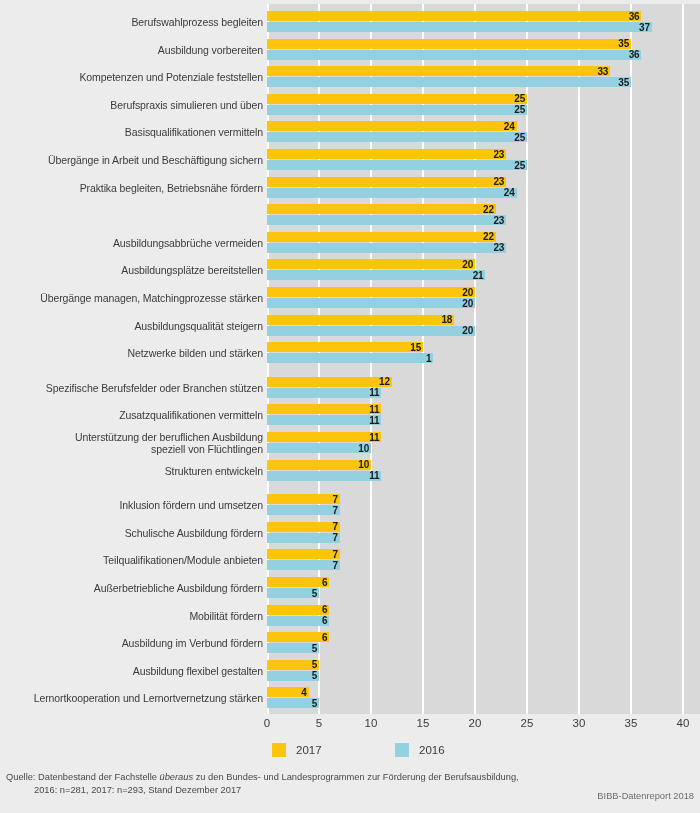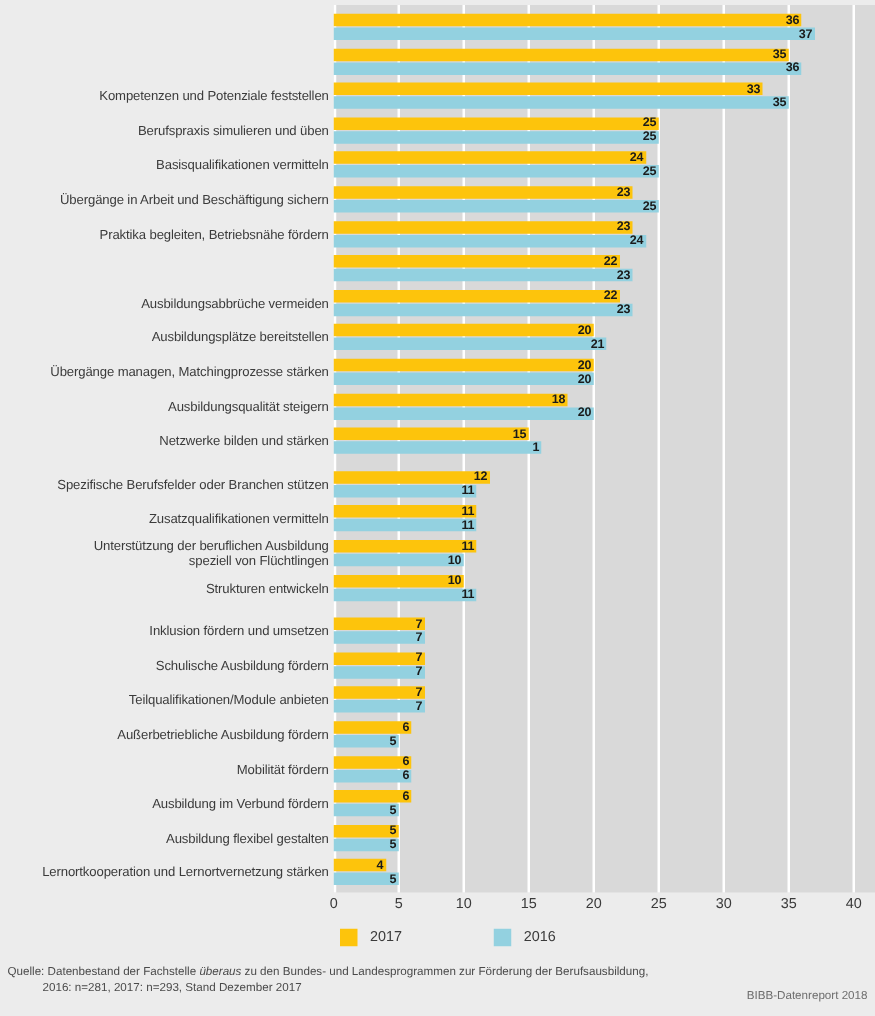--- a/index.html
+++ b/index.html
@@ -164,20 +164,22 @@
     white-space: nowrap;
   }
 </style>
 </head>
 <body>
 
 <div id="chart-figure">
 
   <div id="chart-area">
     <div id="category-labels">
+        <div class="cat-label" style="top: 17px;">Berufswahlprozess begleiten</div>
+        <div class="cat-label" style="top: 44.6px;">Ausbildung vorbereiten</div>
         <div class="cat-label" style="top: 72.2px;">Kompetenzen und Potenziale feststellen</div>
         <div class="cat-label" style="top: 99.8px;">Berufspraxis simulieren und üben</div>
         <div class="cat-label" style="top: 127.4px;">Basisqualifikationen vermitteln</div>
         <div class="cat-label" style="top: 155px;">Übergänge in Arbeit und Beschäftigung sichern</div>
         <div class="cat-label" style="top: 182.6px;">Praktika begleiten, Betriebsnähe fördern</div>
         <div class="cat-label" style="top: 237.8px;">Ausbildungsabbrüche vermeiden</div>
         <div class="cat-label" style="top: 265.4px;">Ausbildungsplätze bereitstellen</div>
         <div class="cat-label" style="top: 293px;">Übergänge managen, Matchingprozesse stärken</div>
         <div class="cat-label" style="top: 320.6px;">Ausbildungsqualität steigern</div>
         <div class="cat-label" style="top: 348.2px;">Netzwerke bilden und stärken</div>

